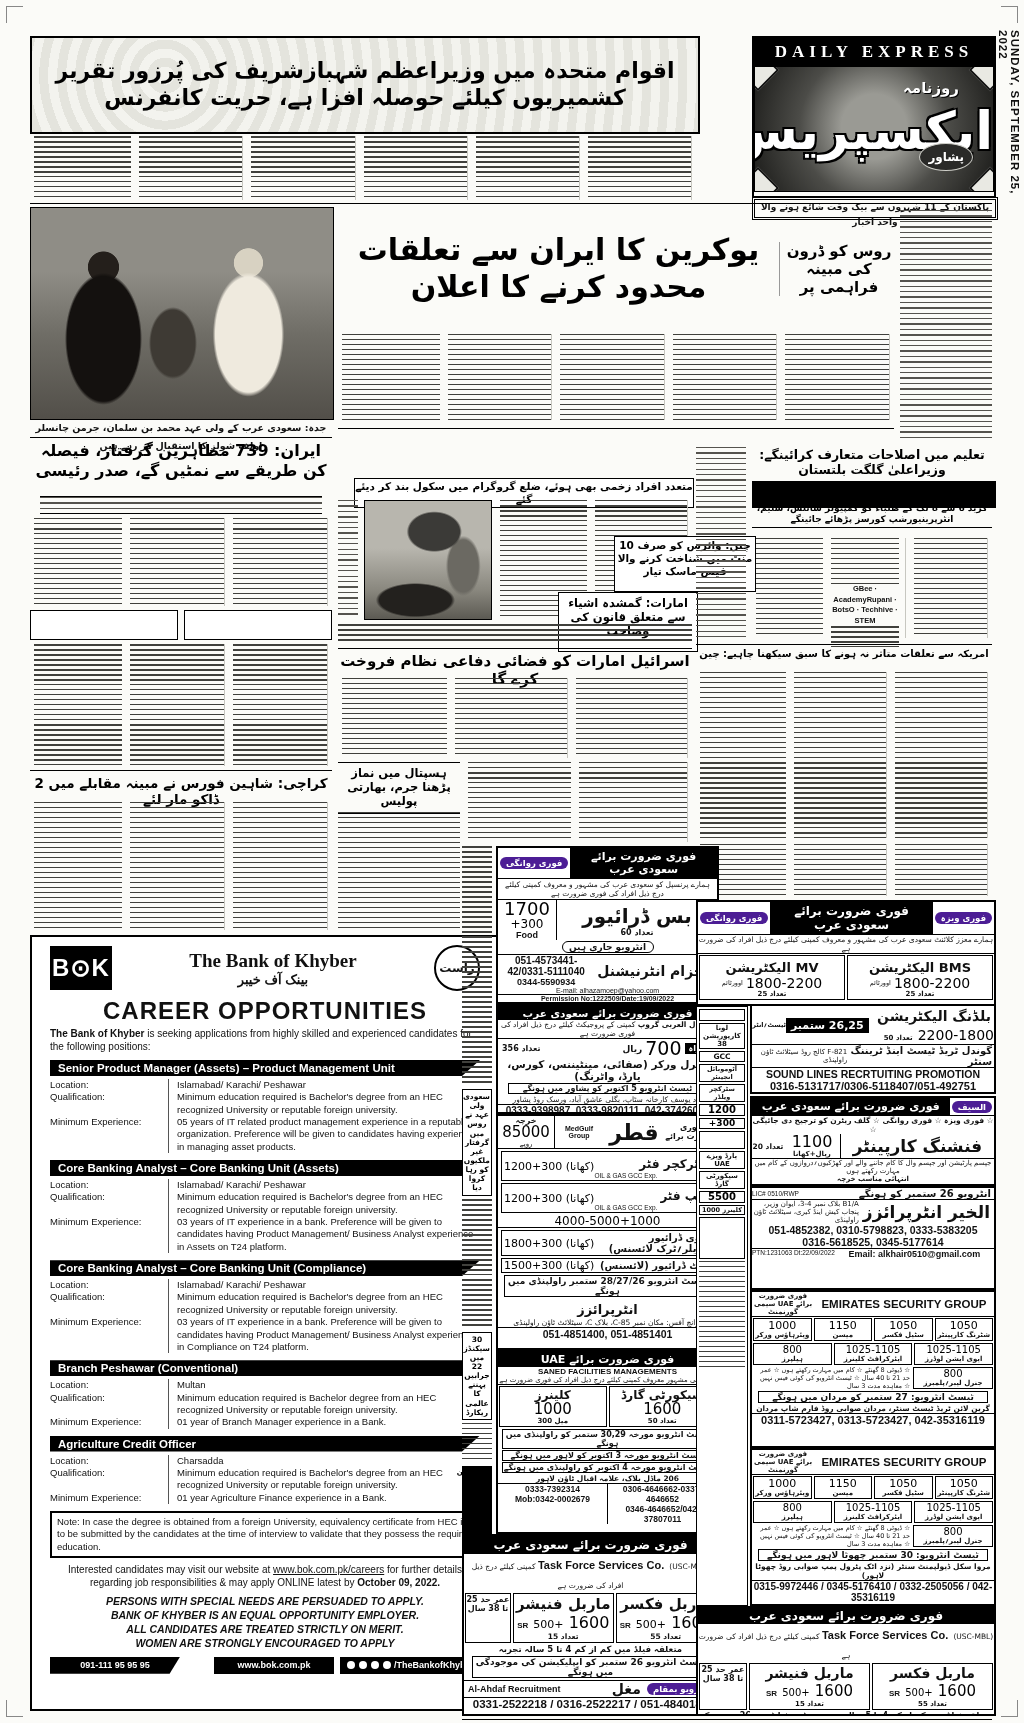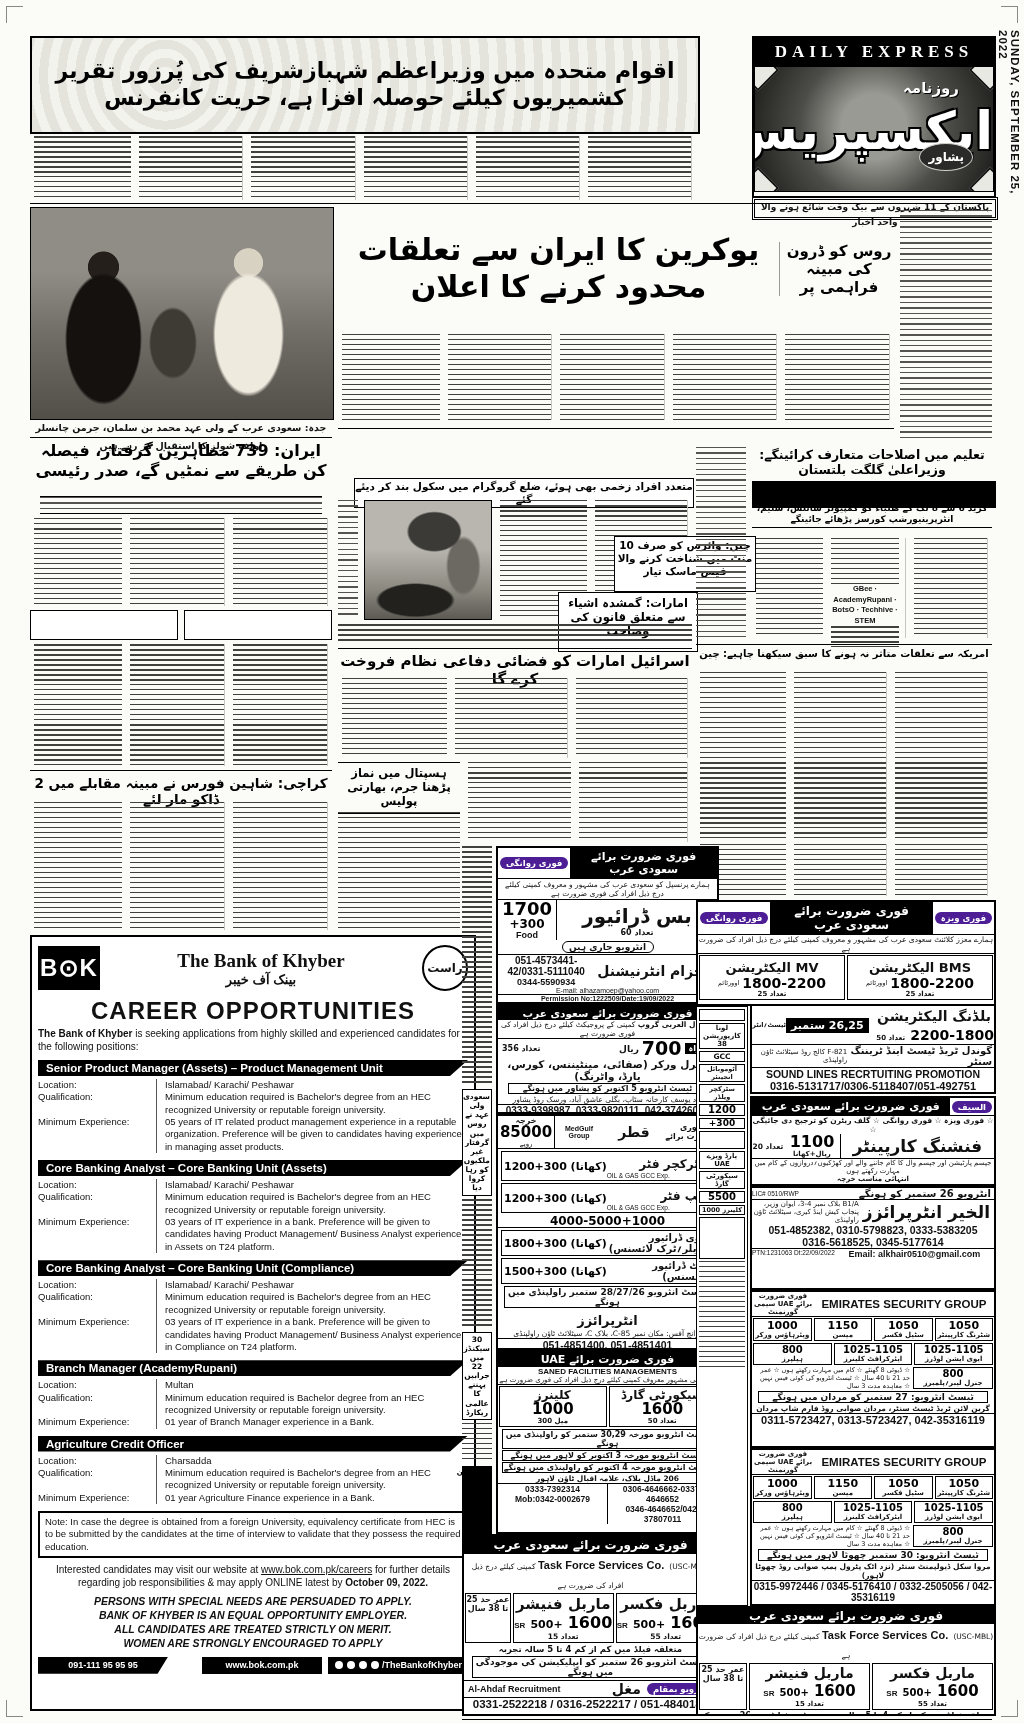--- a/index.html
+++ b/index.html
@@ -50,27 +50,27 @@
   #photo2{border:1px solid #000;background:
     radial-gradient(ellipse 46px 34px at 55% 26%, #3b3a37 0 55%, transparent 60%),
     radial-gradient(ellipse 60px 26px at 40% 84%, #23211e 0 60%, transparent 66%),
     radial-gradient(ellipse 30px 52px at 78% 55%, #6b6962 0 50%, transparent 58%),
     linear-gradient(to bottom,#b8b6ae 0 40%,#8a887f 75%,#5c5a53 100%);}
   
   .ad{position:absolute;border:2px solid #000;background:#fff;direction:rtl;overflow:hidden;}
   .hb{background:#000;color:#fff;font-weight:bold;text-align:center;}
   .hdr3{display:flex;align-items:stretch;border-bottom:1px solid #000;}
   .pill{background:#4c1d95;color:#fff;font-weight:bold;border-radius:9px;margin:2px;padding:1px 6px;font-size:8.5px;align-self:center;}
-  .num{font-weight:bold;color:#000;line-height:1;}
+  .num{font-weight:normal;color:#000;line-height:1;}
   .jrow{display:flex;align-items:center;border:1.5px solid #000;margin:2px 3px;}
   .phone{direction:ltr;text-align:center;font-weight:bold;font-family:"Liberation Sans",sans-serif;}
   .ecell{flex:1;border:1.5px solid #000;text-align:center;margin:1px;padding:1px 0;}
   .mini{border:1px solid #000;margin:2px;text-align:center;font-weight:bold;background:#fff;overflow:hidden;}
   
-  #bok{border:2.5px solid #000;background:#fff;padding:8px 6px;font-family:"Liberation Sans",sans-serif;}
+  #bok{border:2.5px solid #000;background:#fff;padding:8px 18px;font-family:"Liberation Sans",sans-serif;}
   #bok .sect{background:#000;color:#fff;font-weight:bold;font-size:11.5px;padding:2px 8px;margin:7px 0 3px 0;
      clip-path:polygon(0 0,100% 0,calc(100% - 18px) 100%,0 100%);}
   #bok .row{display:flex;font-size:9.5px;line-height:1.3;}
   #bok .lab{width:118px;flex:none;}
   #bok .val{flex:1;border-left:1px solid #555;padding-left:8px;}
   #bok-logo{width:62px;height:44px;background:#000;color:#fff;font-weight:bold;font-size:24px;
      display:flex;align-items:center;justify-content:center;letter-spacing:1px;}
   #rast{width:42px;height:42px;border:2px solid #000;border-radius:50%;display:flex;align-items:center;justify-content:center;
      font-size:12px;font-weight:bold;font-family:"DejaVu Sans",sans-serif;}
   #bok-foot{display:flex;gap:6px;margin-top:6px;align-items:stretch;height:17px;}
@@ -250,21 +250,21 @@
       </div>
     <div class="row">
         <span class="lab">Qualification:</span>
         <span class="val">Minimum education required is Bachelor's degree from an HEC recognized University or reputable foreign university.</span>
       </div>
     <div class="row">
         <span class="lab">Minimum Experience:</span>
         <span class="val">03 years of IT experience in a bank. Preference will be given to candidates having Product Management/ Business Analyst experience in Compliance on T24 platform.</span>
       </div>
 
-    <div class="sect">Branch Manager (AcademyRupani)</div>
+    <div class="sect">Branch Peshawar (Conventional)</div>
     <div class="row">
         <span class="lab">Location:</span>
         <span class="val">Multan</span>
       </div>
     <div class="row">
         <span class="lab">Qualification:</span>
         <span class="val">Minimum education required is Bachelor degree from an HEC recognized University or reputable foreign university.</span>
       </div>
     <div class="row">
         <span class="lab">Minimum Experience:</span>
@@ -360,21 +360,21 @@
     <div class="b ctr" style="font-size:10.5px;">جنرل ورکر (صفائی، مینٹیننس، کورس، یارڈ، واٹرنگ)</div>
     <div class="box ctr b" style="font-size:8px;margin:1px 10px;">ٹیسٹ انٹرویو 5 اکتوبر کو پشاور میں ہونگے</div>
     <div class="ctr" style="font-size:7.5px;">نزد یوسف کارخانہ سٹاپ، بگلی عاشق آباد، ورسک روڈ پشاور</div>
     <div class="phone" style="font-size:10px;border-top:1px solid #000;">0333-9398987, 0333-9820111, 042-37426038</div>
 
   </div>
 
   <div class="ad" style="left:496px;top:1114px;width:219px;height:232px;">
     <div style="display:flex;align-items:center;border-bottom:1.5px solid #000;">
       <div class="b ctr" style="font-size:8px;width:52px;">فوری ضرورت برائے</div>
-      <div class="b ctr" style="font-size:14px;flex:1;">قطر</div>
+      <div class="b ctr" style="font-size:22px;flex:1;">قطر</div>
       <div class="en b ctr" style="font-size:7px;width:48px;">MedGulf Group</div>
       <div class="ctr" style="width:56px;border-right:1.5px solid #000;">
         <div class="b" style="font-size:8px;">خرچہ</div>
         <div class="num ltr" style="font-size:15px;">85000</div>
         <div style="font-size:7px;">روپے</div>
       </div>
     </div>
     <div class="jrow" style="padding:1px 2px;">
       <div style="flex:1;"><span class="b" style="font-size:12px;">سٹرکچر فٹر</span>
         <div class="en ltr" style="font-size:6.5px;">OIL &amp; GAS GCC Exp.</div></div>

